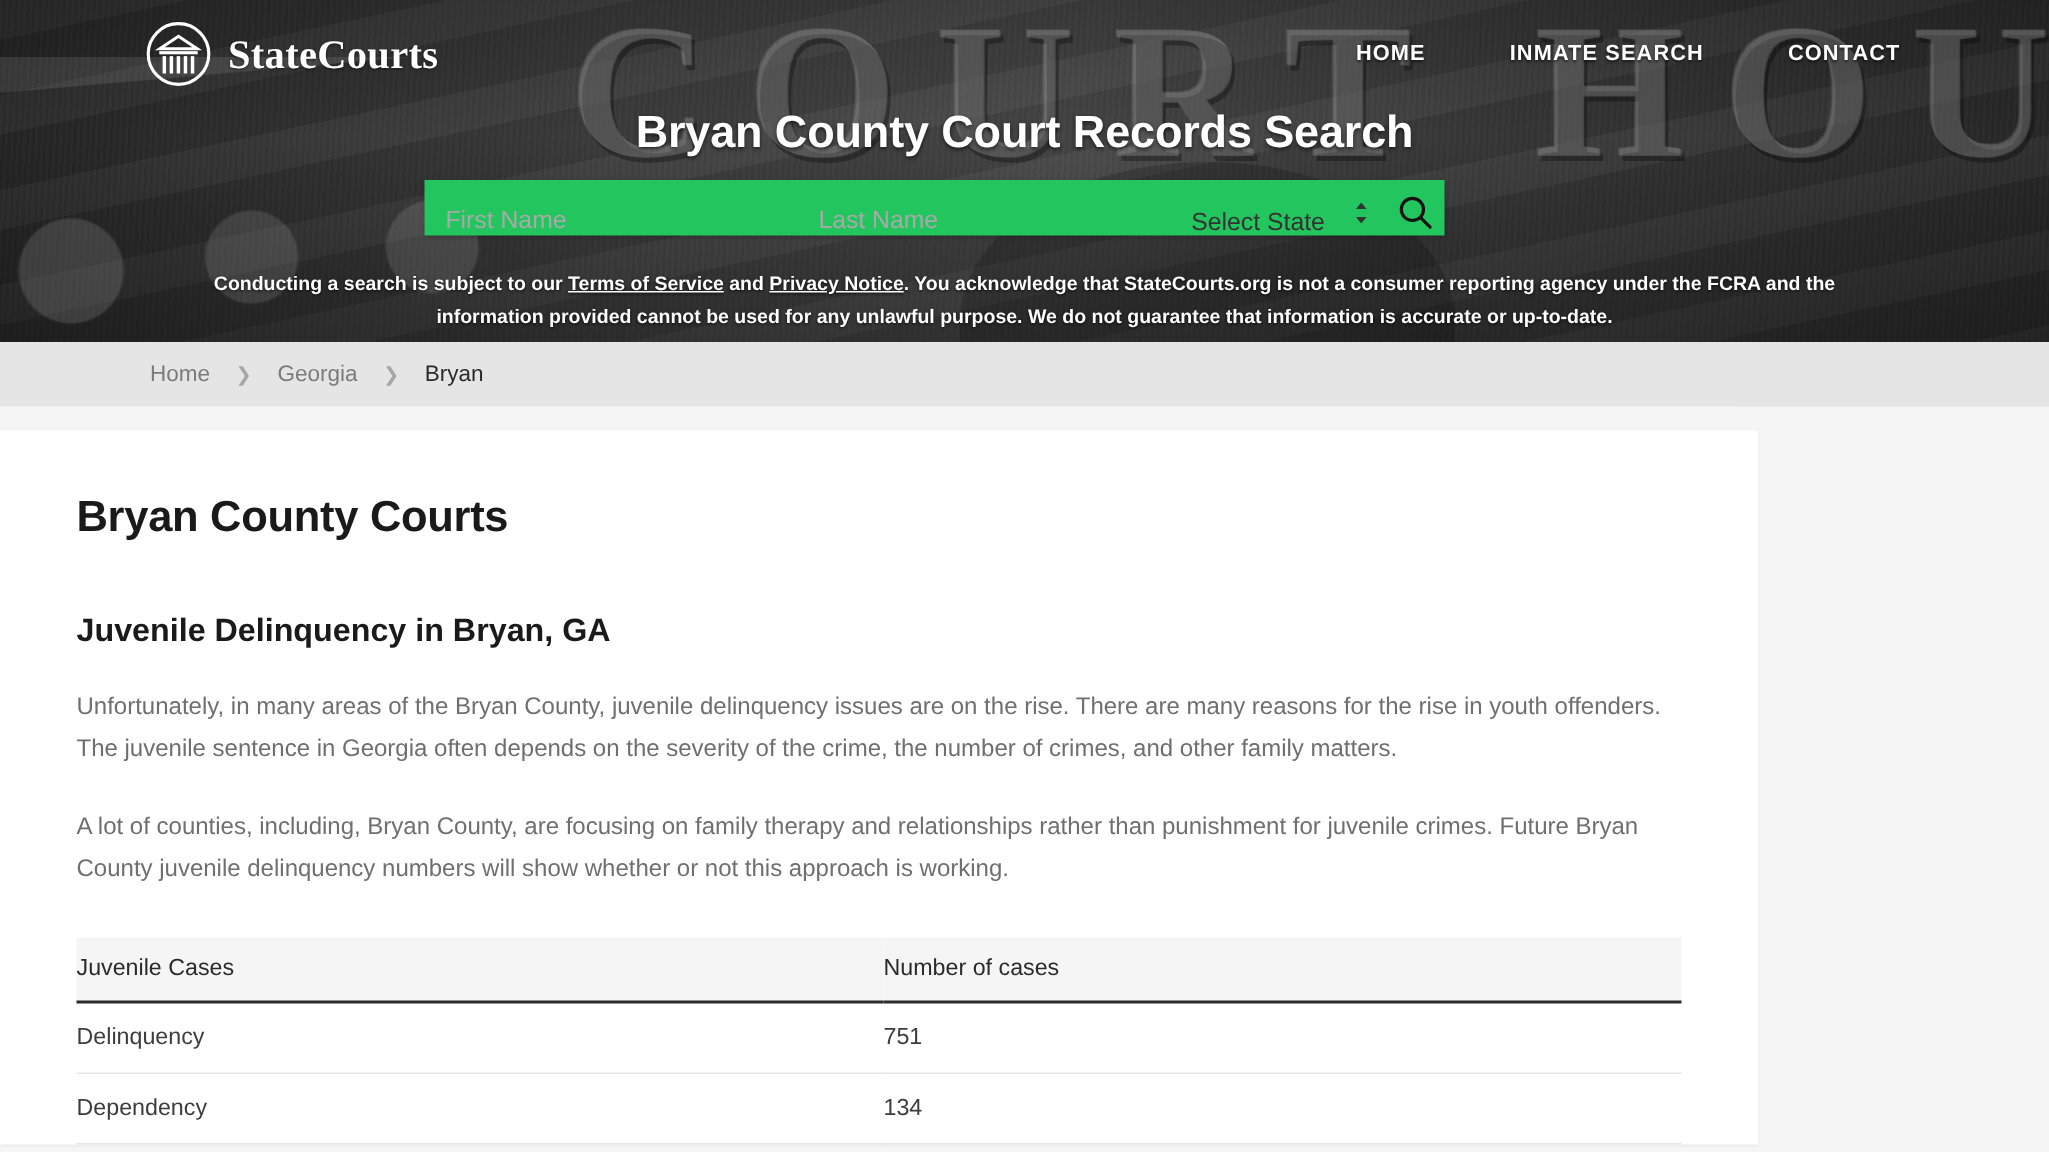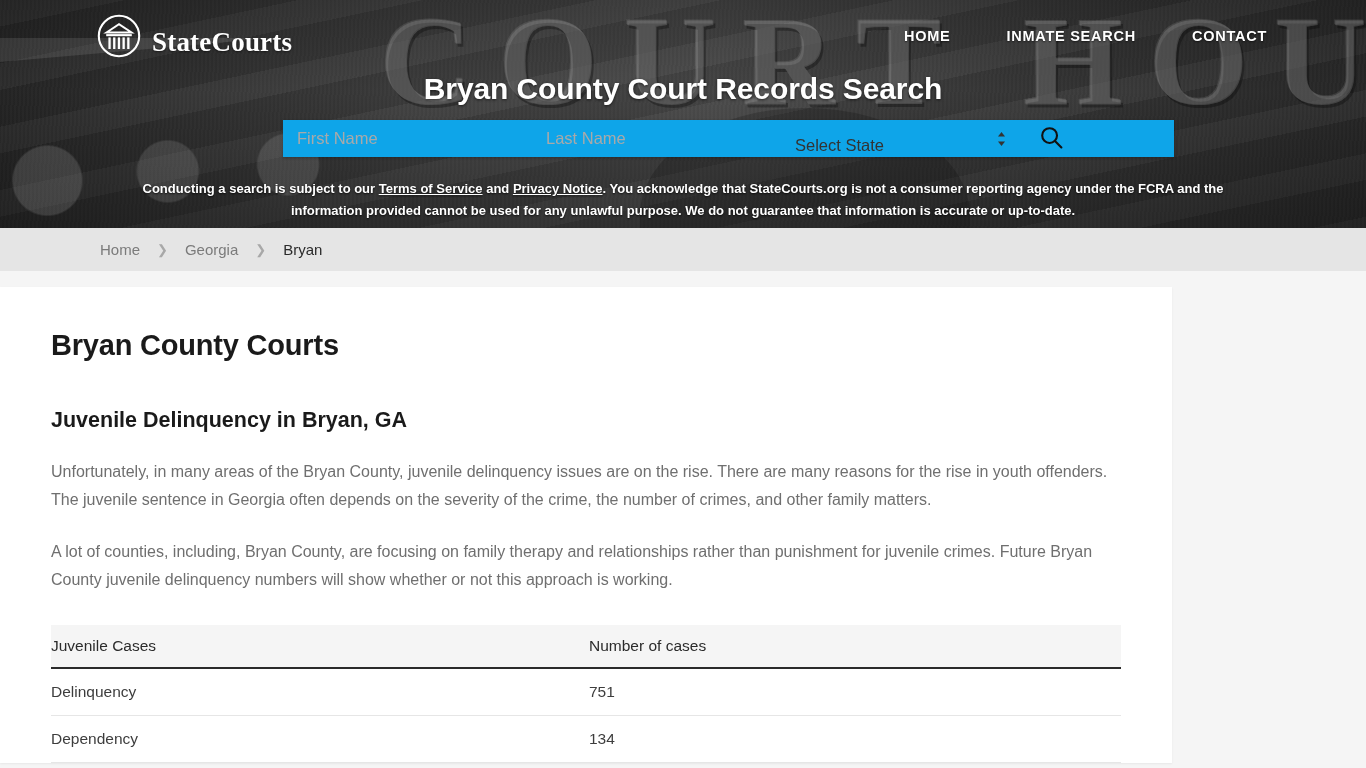--- a/index.html
+++ b/index.html
@@ -84,21 +84,21 @@
   .topbar {
     position: absolute;
     top: 0; left: 0;
     width: 1366px;
     height: 72px;
     display: flex;
     align-items: center;
   }
   .brand {
     display: flex;
-    align-items: flex-end;
+    align-items: center;
     gap: 11px;
     margin-left: 97px;
     text-decoration: none;
   }
   .logo-mark { width: 44px; height: 44px; display: block; }
   .brand-name {
     color: #ffffff;
     font-family: "Liberation Serif", serif;
     font-size: 27px;
     font-weight: 700;
@@ -132,25 +132,25 @@
     font-weight: 700;
     letter-spacing: -.1px;
     text-shadow: 0 1px 3px rgba(0,0,0,.6);
   }
 
   
   .searchbar {
     position: absolute;
     top: 120px;
     left: 283px;
-    width: 891px;
+    width: 680px;
     height: 37px;
-    background: #0ea5e9;
-    display: flex;
-    align-items: center;
+    background: #22c55e;
+    display: flex;
+    align-items: flex-end;
     box-shadow: 0 1px 3px rgba(0,0,0,.25);
   }
   .searchbar input[type="text"] {
     border: 0;
     outline: none;
     background: transparent;
     font-family: "Liberation Sans", sans-serif;
     font-size: 16.5px;
     color: #333;
     padding: 0 14px;

